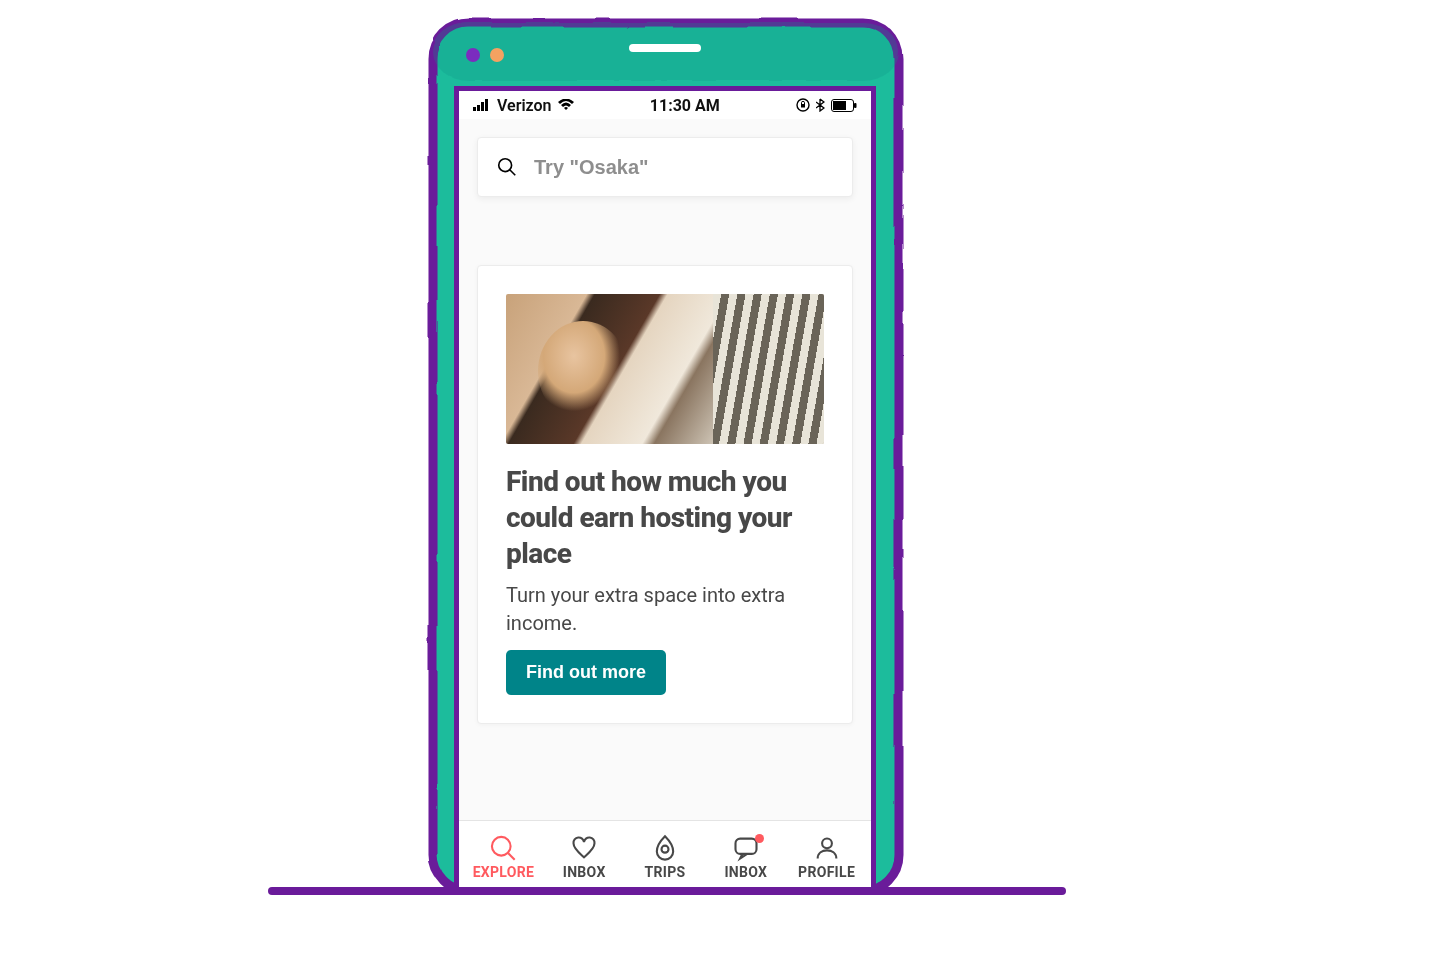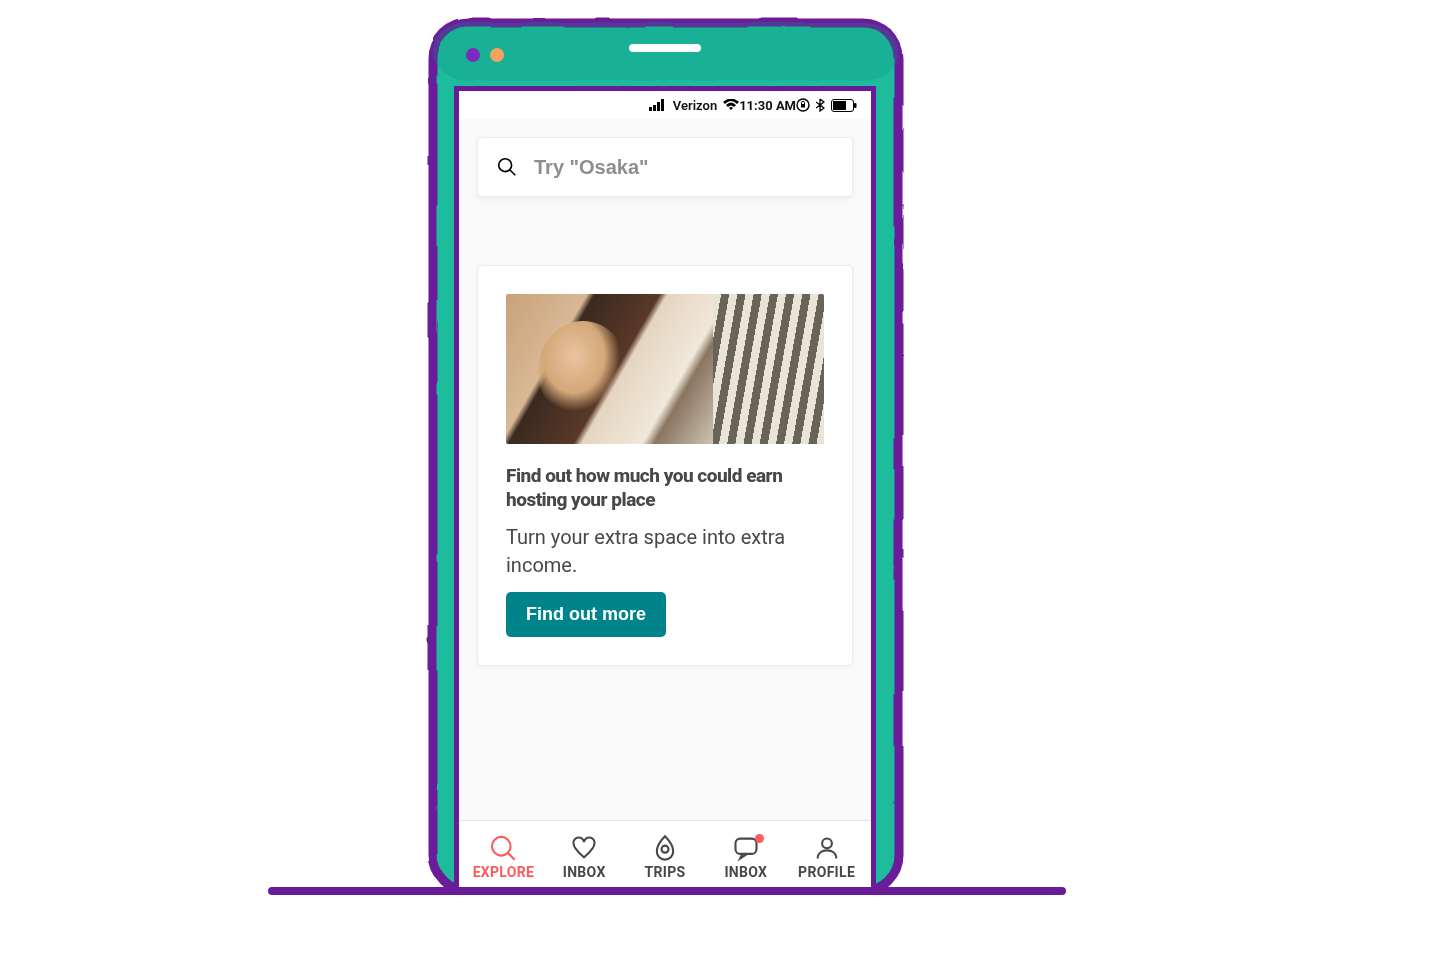--- a/index.html
+++ b/index.html
@@ -66,23 +66,23 @@
     border: 5px solid #6a1b9a;
     border-bottom: none;
     display: flex;
     flex-direction: column;
     overflow: hidden;
   }
   .status-bar {
     height: 28px;
     display: flex;
     align-items: center;
-    justify-content: flex-end;
+    justify-content: space-between;
     padding: 8px 14px;
-    font-size: 13px;
+    font-size: 16px;
     font-weight: 600;
     color: #111;
   }
   .status-left, .status-right { display: flex; align-items: center; gap: 6px; }
   .status-center { font-weight: 700; }
   .content {
     flex: 1;
     background: #fafafa;
     padding: 18px;
     overflow: hidden;
@@ -137,21 +137,21 @@
     content: "";
     position: absolute;
     right: 0;
     top: 0;
     width: 35%;
     height: 100%;
     background: repeating-linear-gradient(100deg, #e8e4d8 0px, #e8e4d8 8px, #6a6458 8px, #6a6458 16px);
   }
   .promo-title {
     margin-top: 20px;
-    font-size: 19px;
+    font-size: 28px;
     font-weight: 800;
     color: #484848;
     line-height: 1.28;
     letter-spacing: -0.5px;
   }
   .promo-subtitle {
     margin-top: 10px;
     font-size: 20px;
     color: #484848;
     line-height: 1.4;

